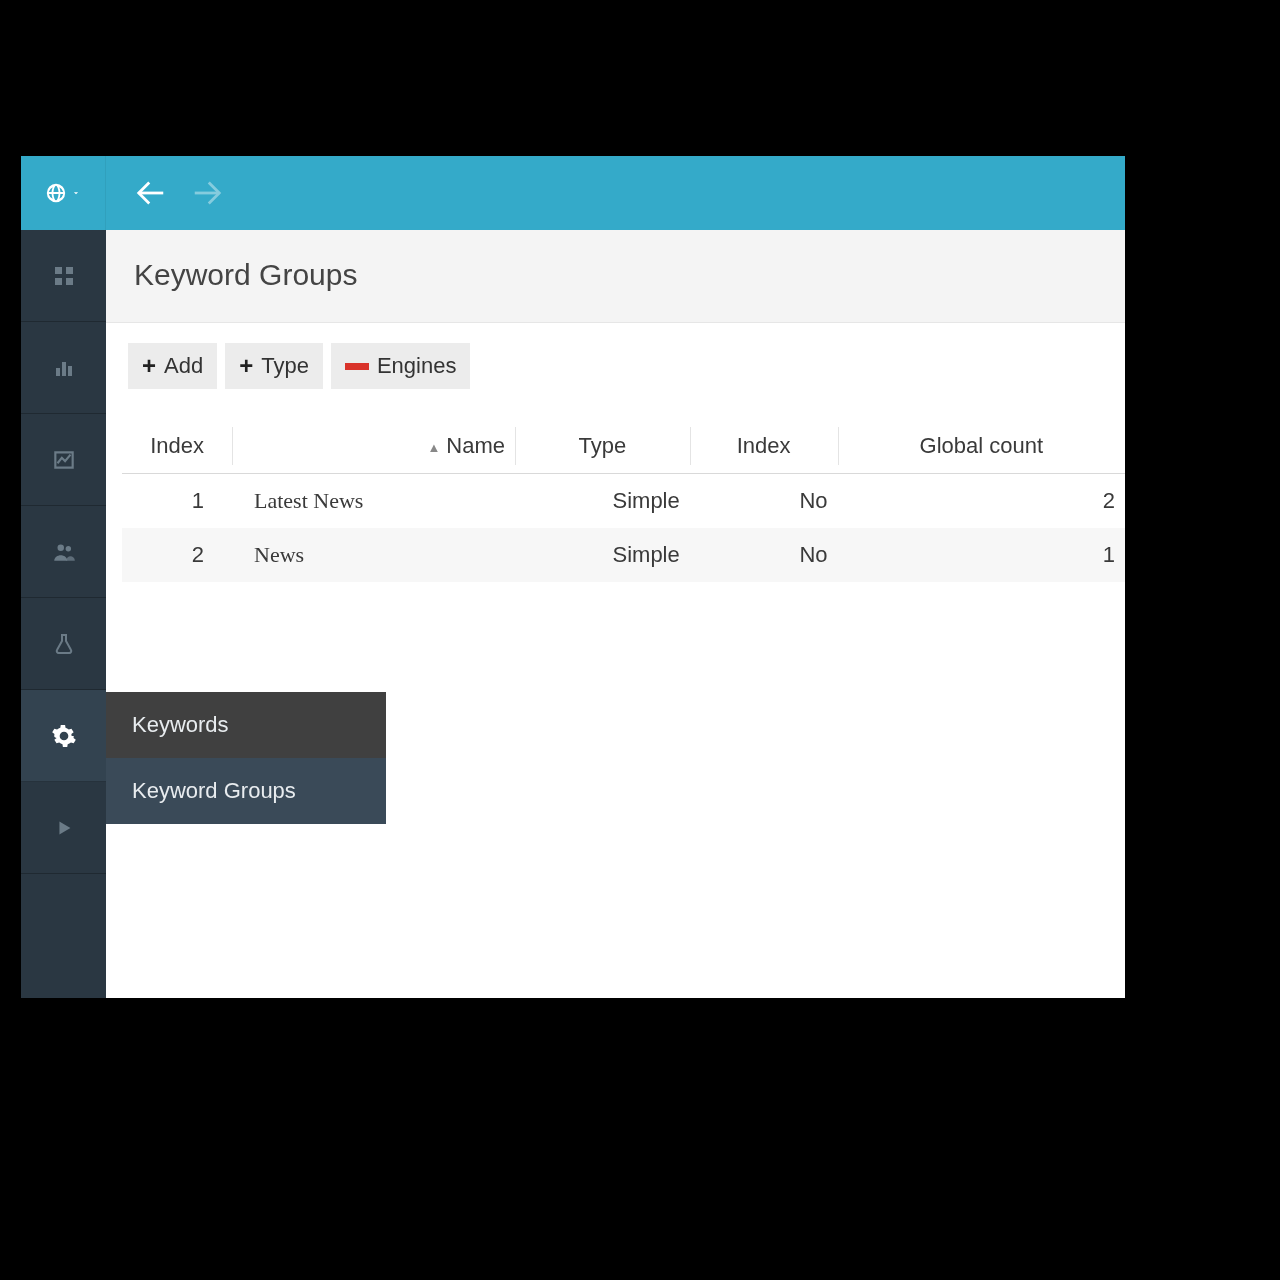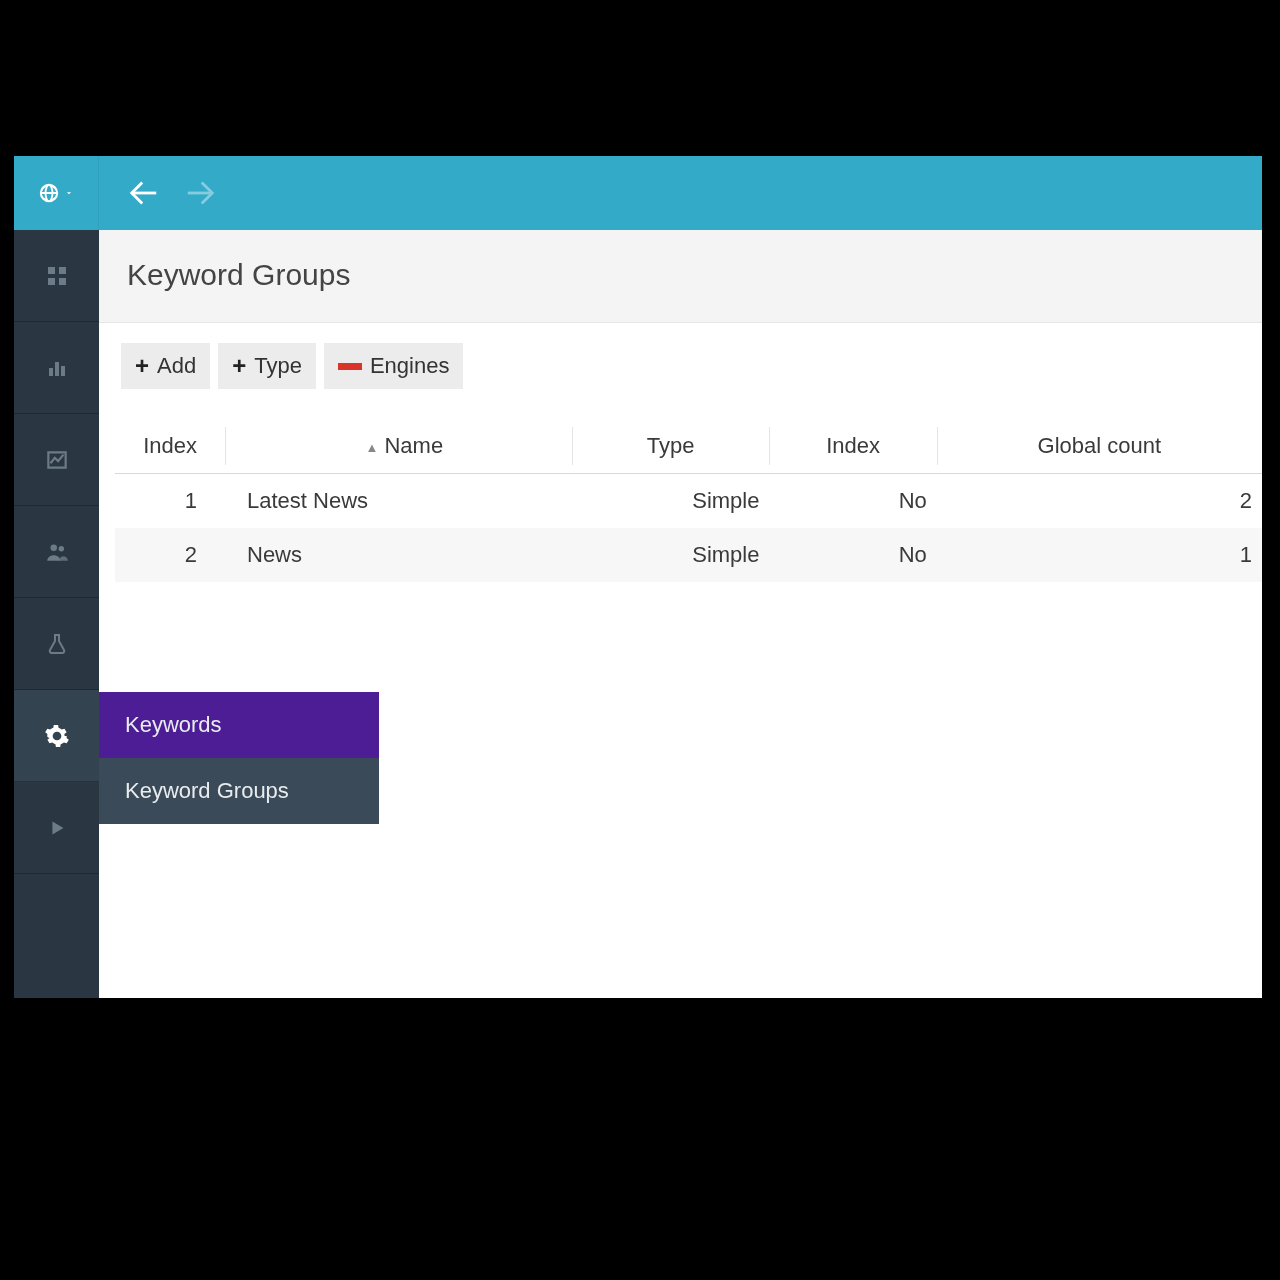--- a/index.html
+++ b/index.html
@@ -6,22 +6,22 @@
   body {
     font-family: "Segoe UI", Arial, sans-serif;
     background: #000;
     width: 1280px;
     height: 1280px;
     overflow: hidden;
   }
   .app {
     position: absolute;
     top: 156px;
-    left: 14px;
-    width: 1248px;
+    left: 21px;
+    width: 1104px;
     height: 842px;
     background: #fff;
     display: flex;
     flex-direction: column;
   }
   .topbar {
     height: 74px;
     background: #34aac9;
     display: flex;
     align-items: center;
@@ -128,42 +128,42 @@
   }
   th + th::before {
     content: "";
     position: absolute;
     left: 0;
     top: 8px;
     bottom: 8px;
     width: 1px;
     background: #e4e4e4;
   }
-  th.name { text-align: center; padding-left: 22px; }
+  th.name { text-align: right; padding-left: 22px; }
   .sort-ind {
     font-size: 13px;
     color: #888;
     margin-right: 6px;
     vertical-align: middle;
   }
   td {
     padding: 14px 10px;
     text-align: right;
   }
-  td.name { text-align: left; padding-left: 22px; }
+  td.name { text-align: left; padding-left: 22px; font-family: Liberation Serif, serif; }
   tbody tr:nth-child(even) { background: #f7f7f7; }
   .col-index { width: 110px; text-align: right; padding-right: 28px;}
   td.col-index { text-align: right; padding-right: 28px; }
 
   .flyout {
     position: absolute;
     left: 85px;
     top: 462px;
     width: 280px;
-    background: #4c1d95;
+    background: #404040;
     color: #e8ecef;
     font-size: 22px;
   }
   .flyout-item {
     padding: 20px 26px;
     cursor: pointer;
   }
   .flyout-item.selected {
     background: #3a4a58;
   }

